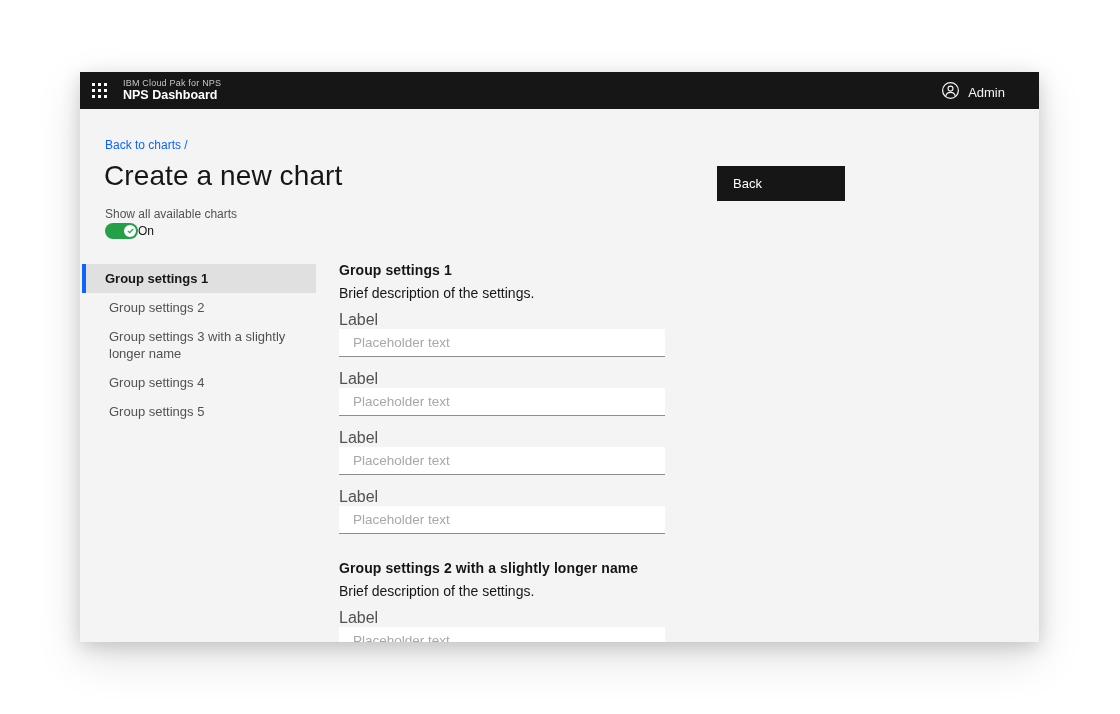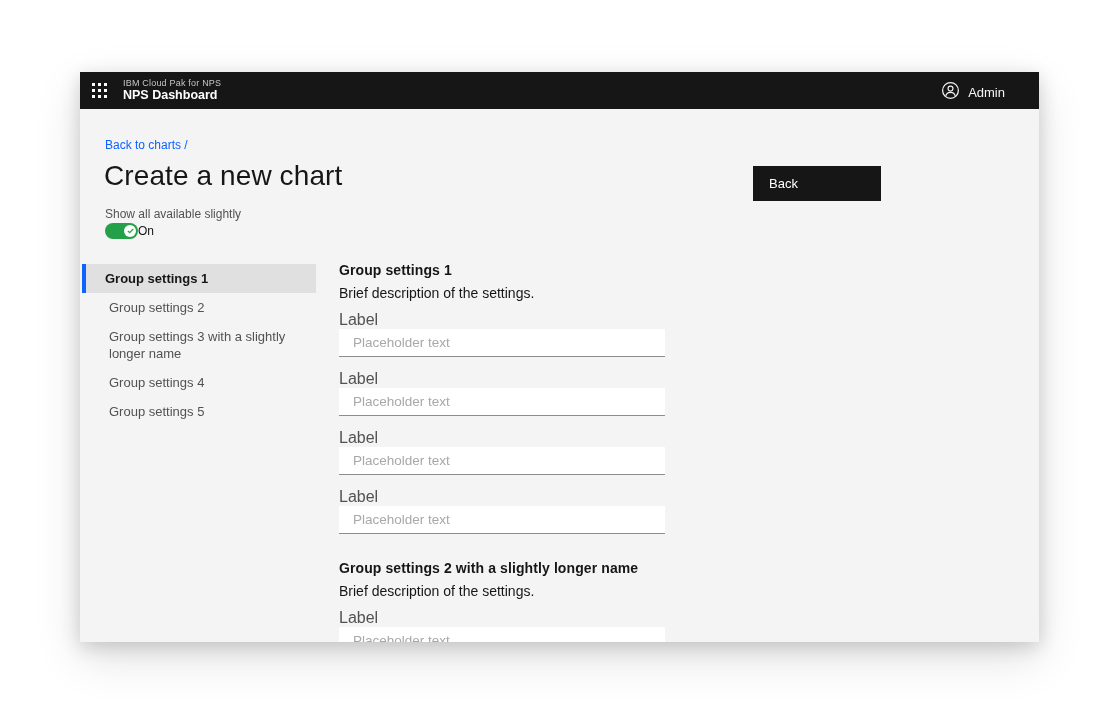--- a/index.html
+++ b/index.html
@@ -71,21 +71,21 @@
   .toggle .knob {
     position: absolute; right: 2px; top: 2px;
     width: 12px; height: 12px;
     background: #ffffff; border-radius: 50%;
     display: flex; align-items: center; justify-content: center;
   }
   .toggle-state { font-size: 12px; color: #161616; }
   
   .actions {
     position: absolute; left: 637px; top: 94px;
-    display: flex; gap: 6px; margin-left: 36px;
+    display: flex; gap: 6px;
   }
   .btn {
     width: 128px; height: 35px;
     border: none; cursor: pointer;
     text-align: left; padding: 0 0 0 16px;
     font-size: 13px; font-family: "Liberation Sans", sans-serif;
     color: #ffffff;
   }
   .btn-secondary { background: #161616; }
   .btn-primary { background: #0f62fe; }
@@ -166,21 +166,21 @@
         <circle cx="10" cy="8" r="2.6" stroke="#f4f4f4" stroke-width="1.2"></circle>
         <path d="M4.9 16.1c0.6-2.6 2.7-4.1 5.1-4.1s4.5 1.5 5.1 4.1" stroke="#f4f4f4" stroke-width="1.2"></path>
       </svg>
       <span>Admin</span>
     </div>
   </div>
 
   <a class="breadcrumb">Back to charts /</a>
   <h1 class="page-title">Create a new chart</h1>
 
-  <div class="toggle-label">Show all available slightly</div>
+  <div class="toggle-label">Show all available charts</div>
   <div class="toggle-row">
     <div class="toggle">
       <div class="knob">
         <svg width="7" height="6" viewBox="0 0 7 6">
           <path d="M2.6 5.4 L0.4 3.2 1.2 2.4 2.6 3.8 5.8 0.6 6.6 1.4 Z" fill="#24a148"></path>
         </svg>
       </div>
     </div>
     <span class="toggle-state">On</span>
   </div>

